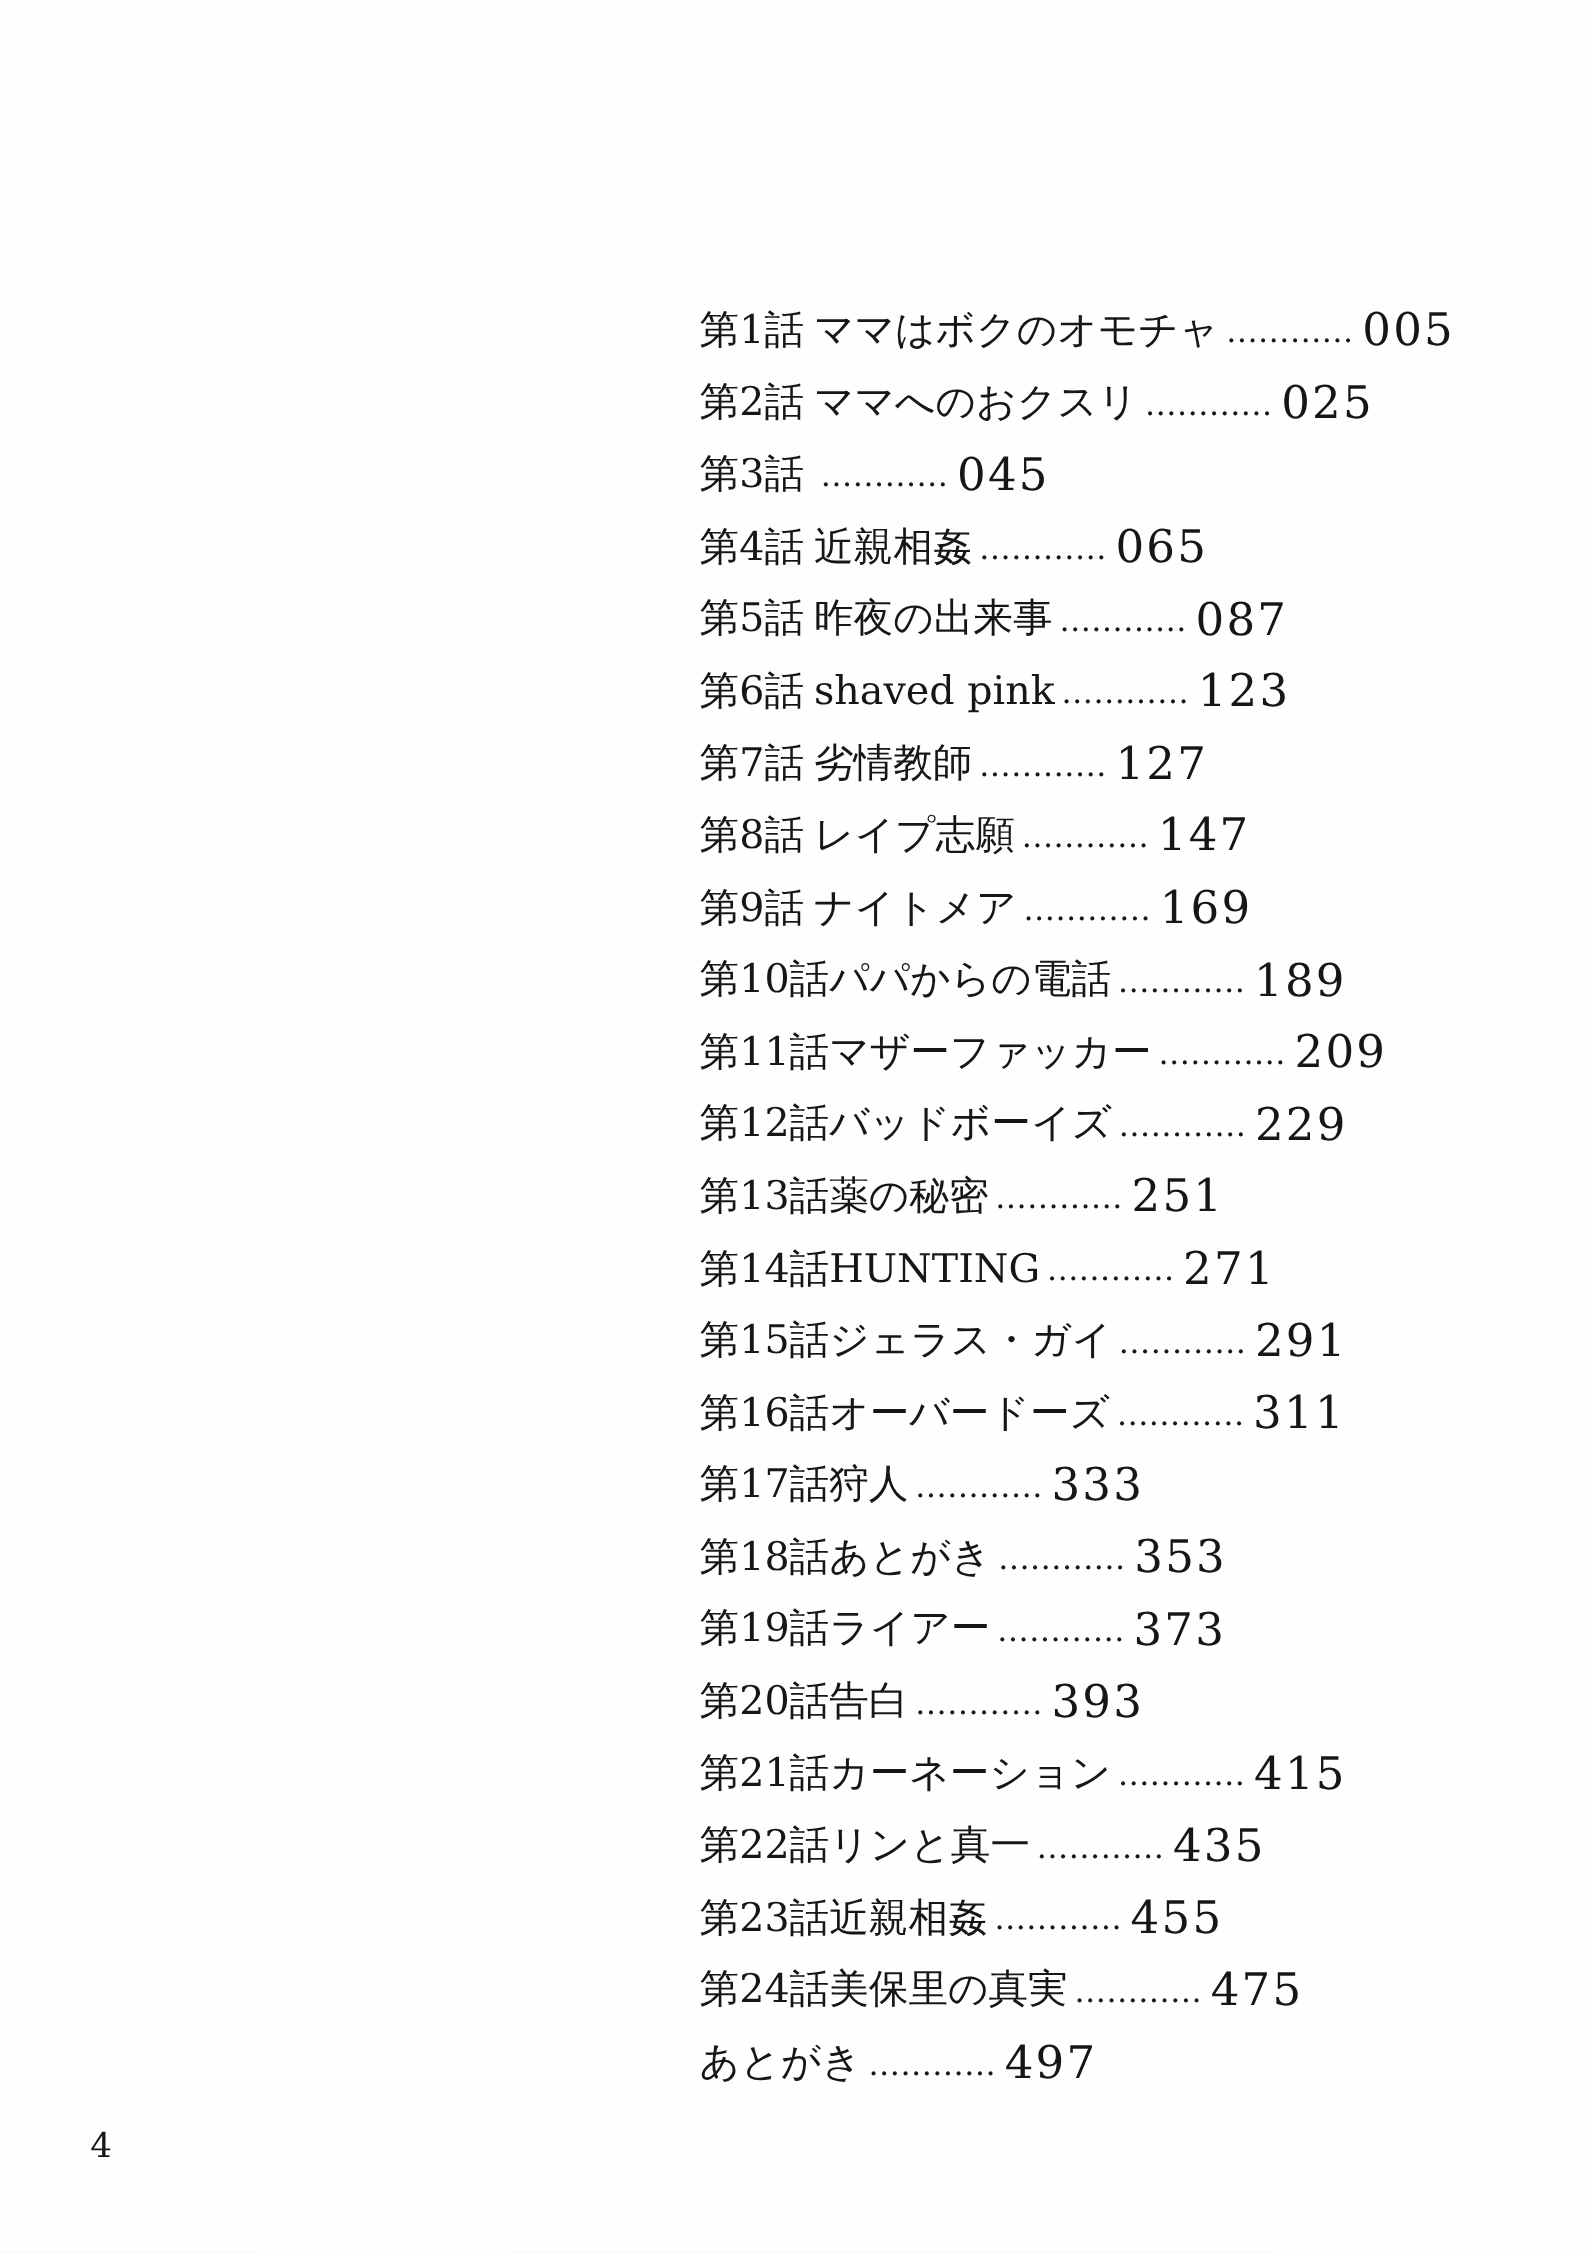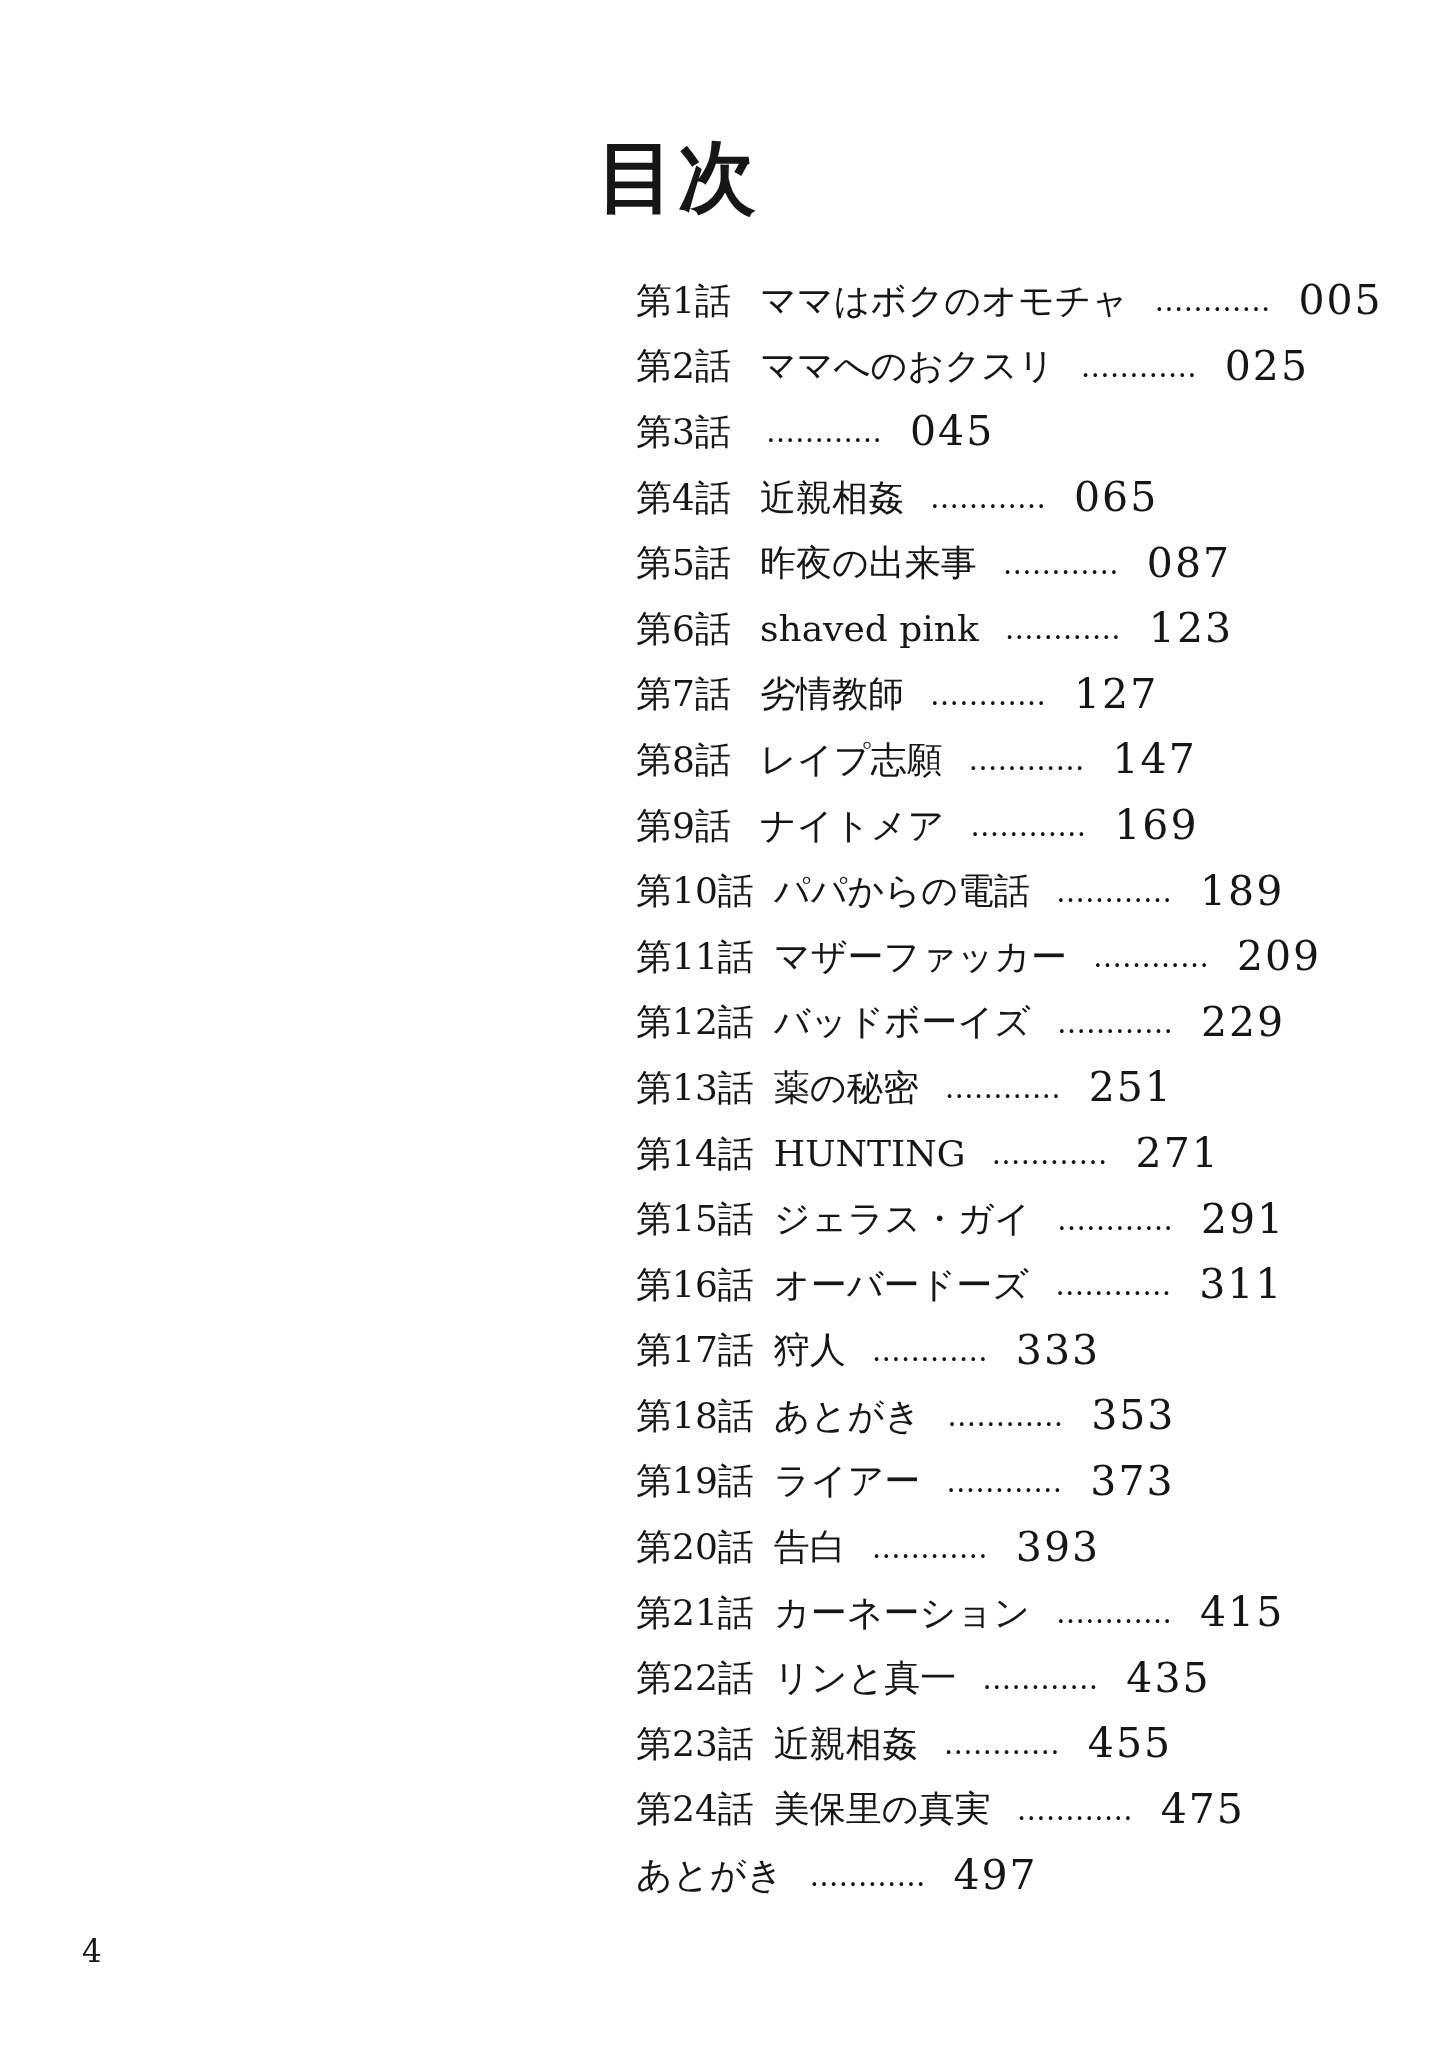--- a/index.html
+++ b/index.html
@@ -32,21 +32,20 @@
     left:636px;
     top:268px;
   }
   .row{
     display:flex;
     align-items:center;
     height:65.6px;
     font-size:36px;
     white-space:nowrap;
     line-height:1;
-    gap:20px;
   }
   .label{
     display:inline-block;
     min-width:104px;
   }
   .title{
     display:inline-block;
     text-align:right;
   }
   .leader{
@@ -65,21 +64,20 @@
     left:82px;
     top:1936px;
     font-size:31px;
     line-height:1;
   }
 </style>
 </head>
 <body>
 
 <div class="page">
-  <h1 class="page-title">目次</h1>
   <div class="toc">
       <div class="row">
         <span class="label">第1話</span>
         <span class="title">ママはボクのオモチャ</span>
         <span class="leader">…………</span>
         <span class="pnum">005</span>
       </div>
       <div class="row">
         <span class="label">第2話</span>
         <span class="title">ママへのおクスリ</span>

